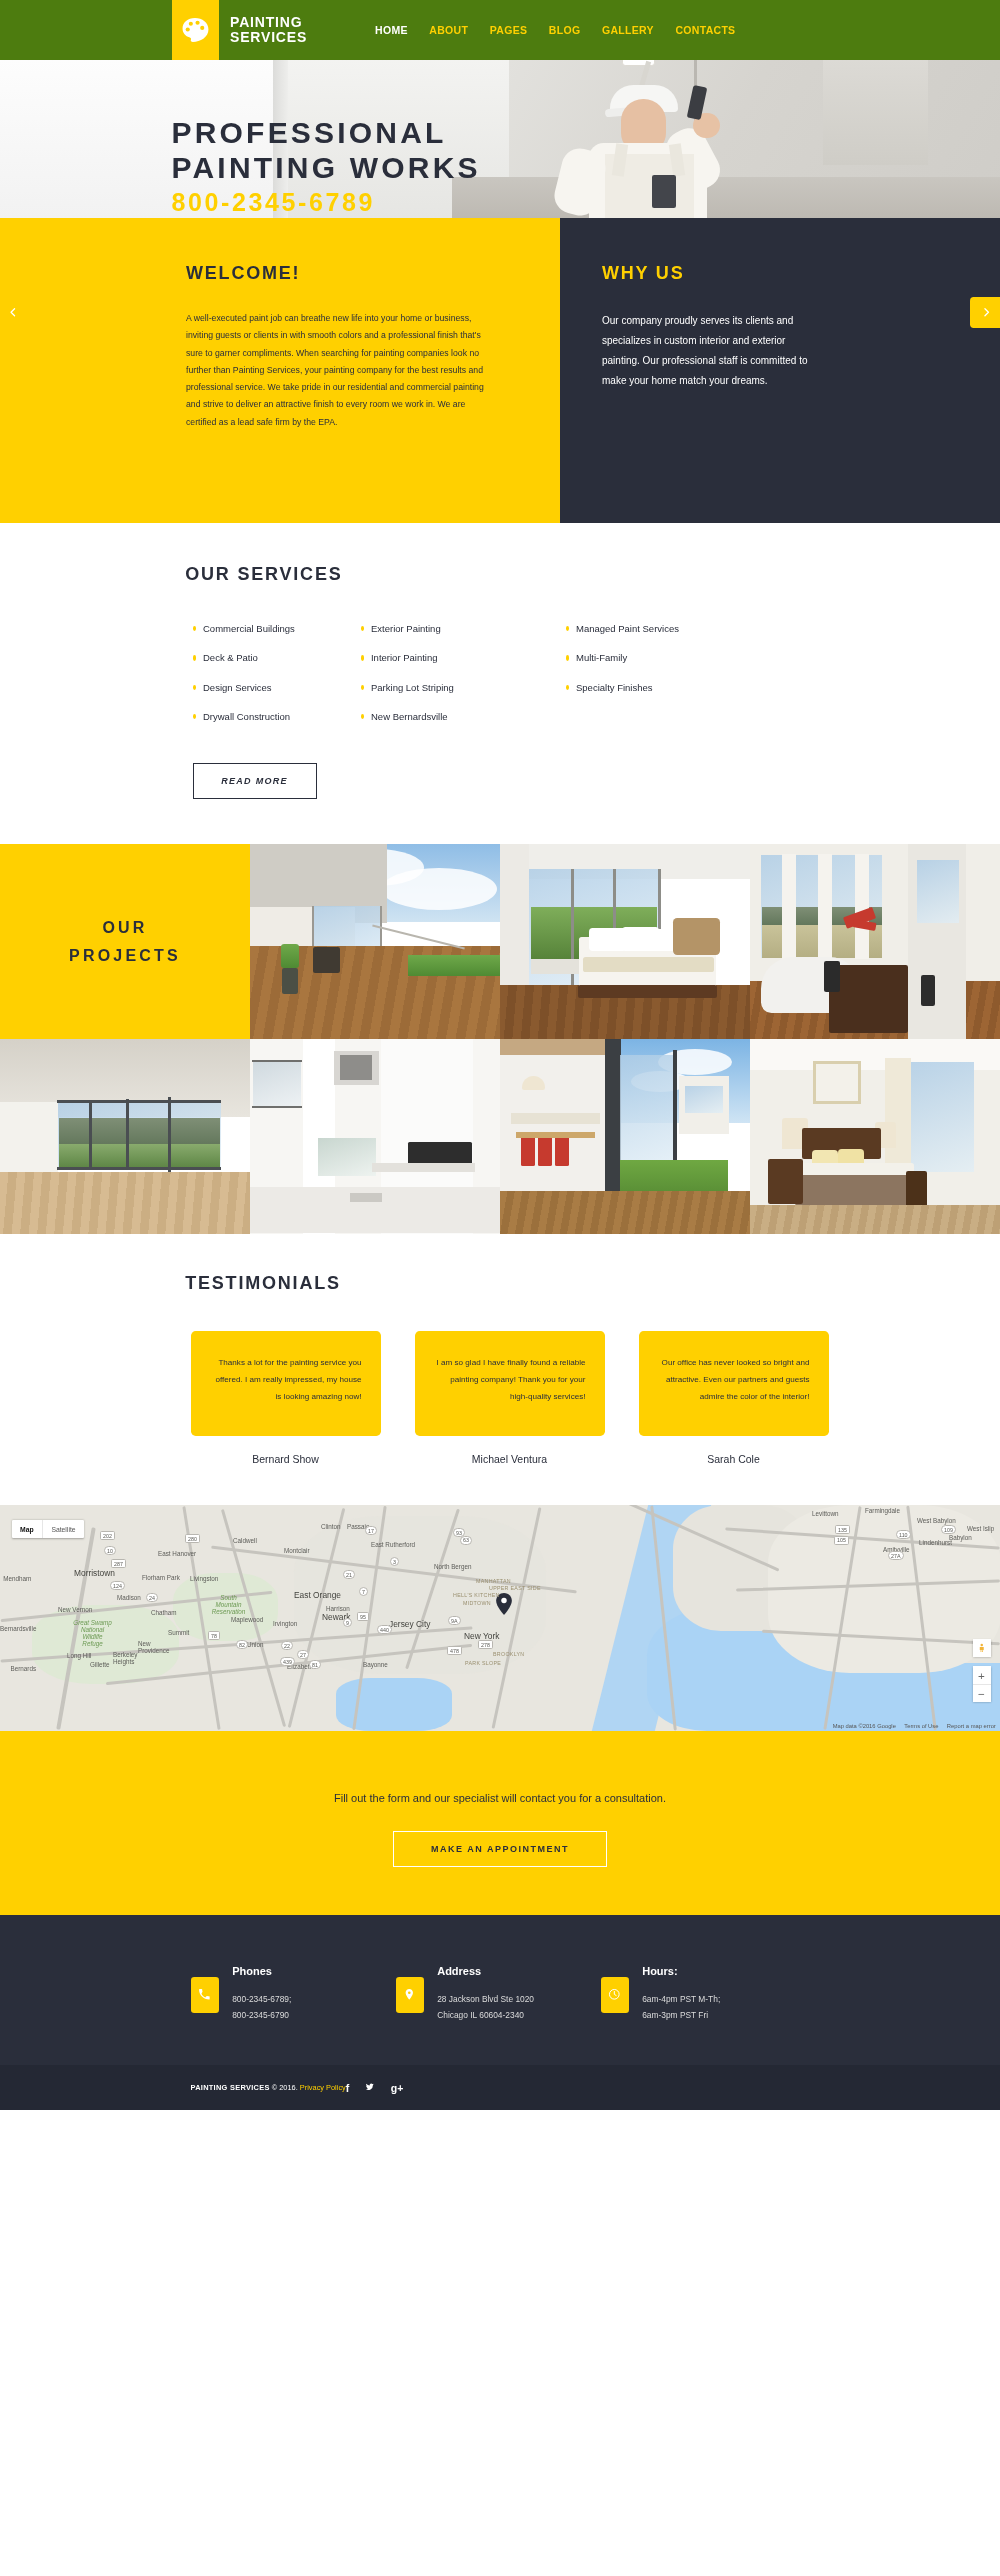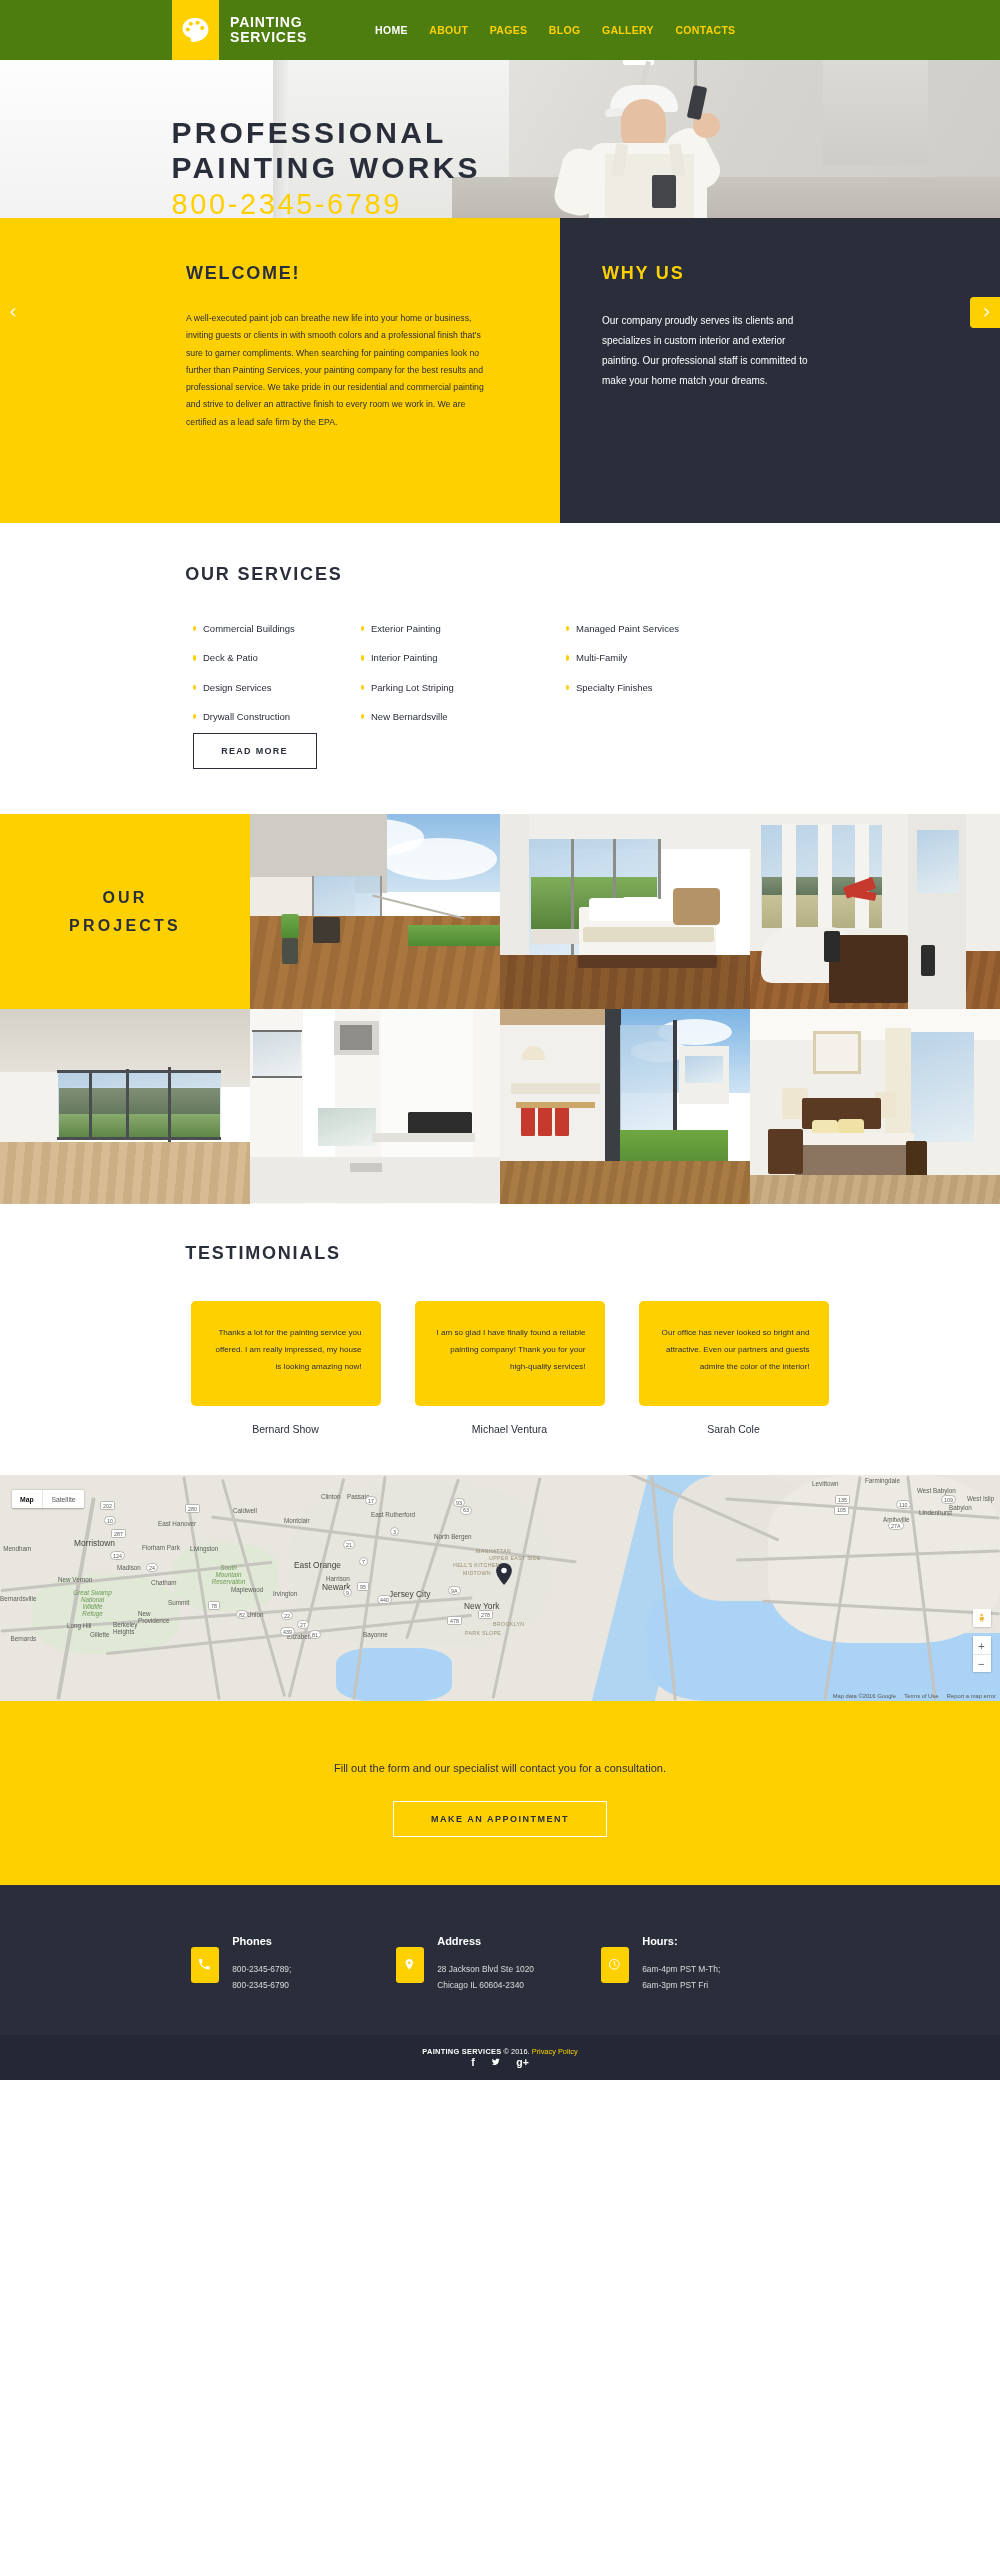--- a/index.html
+++ b/index.html
@@ -107,21 +107,21 @@
 
   .hero-text { position: absolute; left: 0; right:0; top: 0; bottom:0; }
   .hero-text-inner { width:657px; margin:0 auto; padding-top: 55px; }
   .hero-h1 {
     font-size: 30px; line-height: 35px; font-weight: bold;
     color: #2a2e3b; letter-spacing: 3.2px; text-transform: uppercase;
     white-space: nowrap;
   }
   .hero-phone {
     margin-top: 3.2px;
-    font-size: 29px; font-weight: normal; color: #ffd000;
+    font-size: 25px; font-weight: bold; color: #ffd000;
     letter-spacing: 2.6px;
   }
   .slider-arrow {
     position: absolute; top: 297px;
     width: 33px; height: 30.5px;
     background: #ffd000; border-radius: 3.7px;
     display: flex; align-items: center; justify-content: center;
     cursor: pointer; z-index: 30;
   }
   .slider-arrow.left { left: -3.2px; }
@@ -155,27 +155,27 @@
     margin-top: 38px; margin-left: 21px;
     display: grid; grid-template-columns: 168px 205px auto;
     row-gap: 18.4px;
   }
   .svc-item { display: flex; align-items: center; font-size: 9.5px; color: #2a2e3b; }
   .svc-dot {
     width: 3.7px; height: 5.3px; border-radius: 50%;
     background: #ffd000; margin-right: 6.8px; flex: none;
   }
   .read-more {
-    margin-top: 11px; margin-left: 21px;
+    margin-top: 41px; margin-left: 21px;
     width: 124px; height: 36px;
     border: 1.6px solid #2a2e3b; background: transparent;
     font-family: "Liberation Sans", sans-serif;
     font-size: 9px; font-weight: bold; letter-spacing: 1.3px;
     color: #2a2e3b; cursor: pointer;
-    display: flex; align-items: center; justify-content: center;
+    display: flex; align-items: center; justify-content: center; font-style: italic;
   }
 
   
   .projects { display: grid; grid-template-columns: repeat(4, 1fr); }
   .proj-title-cell {
     background: #ffd000; height: 195px;
     display: flex; align-items: center; justify-content: center;
   }
   .proj-title {
     font-size: 16px; font-weight: bold; letter-spacing: 3.2px;
@@ -300,21 +300,21 @@
     display:flex; align-items:center; justify-content:center; flex:none;
     margin-top: 11.6px;
   }
   .foot-icon svg { width:12.6px; height:12.6px; }
   .foot-body { margin-left: 13.7px; }
   .foot-title {
     font-size: 11px; font-weight: bold; color:#ffffff;
   }
   .foot-lines { margin-top: 13.7px; font-size: 8.4px; line-height: 16.3px; color:#dcdcdc; }
   .footbar { background:#242834; height: 45px; display:flex; align-items:center; }
-  .footbar-inner { width:657px; margin:0 auto; display:flex; align-items:center; justify-content:flex-start; padding: 0 19px; flex-direction: column; }
+  .footbar-inner { width:657px; margin:0 auto; display:flex; align-items:center; justify-content:flex-start; padding: 0 19px; }
   .copy { font-size: 7.4px; color:#ffffff; }
   .copy .brand { font-weight: bold; letter-spacing: 0.3px; }
   .copy .pp { color:#ffd000; text-decoration:none; }
   .socials { display:flex; gap: 16px; align-items:center; }
   .socials span { color:#ffffff; font-size: 10.5px; cursor:pointer; font-weight:bold;}
 </style>
 </head>
 <body>
 
 <div class="page">

